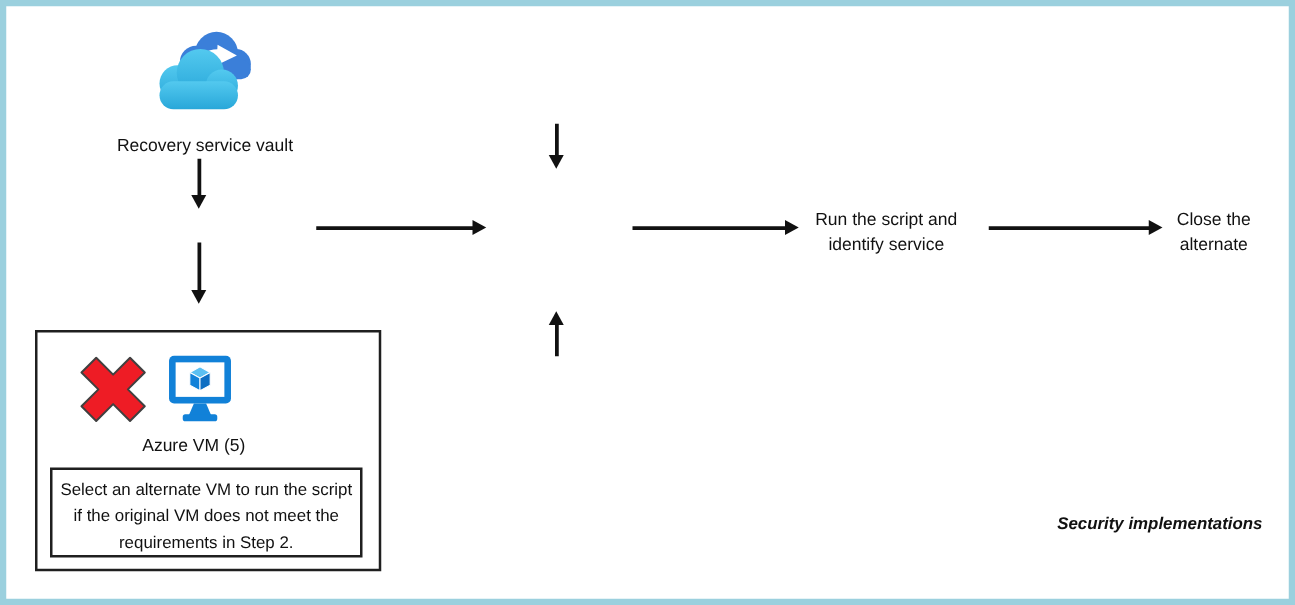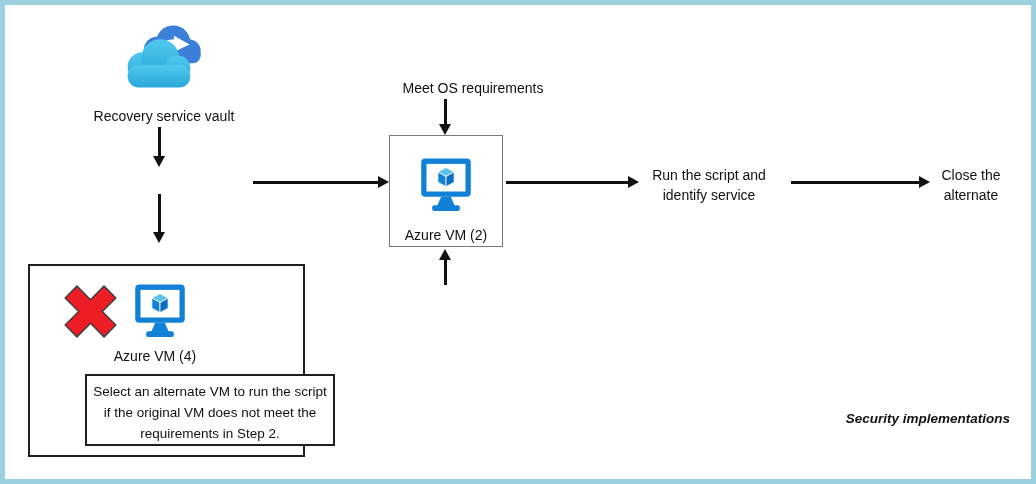--- a/index.html
+++ b/index.html
@@ -31,21 +31,21 @@
     border-left:6.5px solid transparent; border-right:6.5px solid transparent; border-bottom:11px solid var(--arrow-color);}
   .arr-right{height:13px;}
   .arr-right::before{content:""; position:absolute; top:5px; left:0; right:9px; height:3px; background:var(--arrow-color);}
   .arr-right::after{content:""; position:absolute; right:0; top:0; width:0; height:0;
     border-top:6.5px solid transparent; border-bottom:6.5px solid transparent; border-left:11px solid var(--arrow-color);}
 
   
   .vm2-box{position:absolute; box-sizing:border-box; border:1.5px solid var(--vm2-border); background:#fff;}
   .vm2-label{position:absolute; left:0; right:0; bottom:3px; text-align:center; font-size:14px;}
   .vm1-box{position:absolute; box-sizing:border-box; border:2px solid var(--vm1-border); background:#fff;}
-  .note-box{position:absolute; box-sizing:border-box; border:2px solid var(--vm1-border); background:#fff;margin-left:45px;}
+  .note-box{position:absolute; box-sizing:border-box; border:2px solid var(--vm1-border); background:#fff;}
   .note-text{margin:5px auto 0; max-width:236px; font-size:13.5px; line-height:21px; text-align:center;}
   .caption{position:absolute; font-size:13.5px; font-weight:bold;font-style:italic;}
 </style>
 </head>
 <body>
 
 <div class="canvas">
 
   <span class="icon" style="left:114px;top:8px;width:86px;height:80px">
     <svg viewBox="0 0 100 88" xmlns="http://www.w3.org/2000/svg">
@@ -74,37 +74,22 @@
 
   <div class="lbl" style="left:54px;top:101px;width:210px">Recovery service vault</div>
 
   <div class="arr arr-down" style="left:148px;top:122px;height:40px"></div>
 
 
   <div class="arr arr-down" style="left:148px;top:189px;height:49px"></div>
 
   <div class="arr arr-right" style="left:248px;top:171px;width:136px"></div>
 
-  <div class="lbl" style="left:368px;top:73px;width:200px">Meet OS requirements</div>
   <div class="arr arr-down" style="left:434px;top:94px;height:36px"></div>
 
-  <div class="vm2-box" style="left:384px;top:130px;width:114px;height:112px">
-    <span class="icon" style="left:30px;top:20px;width:52px;height:58px">
-      <svg viewBox="0 0 64 68" xmlns="http://www.w3.org/2000/svg">
-        <rect x="1.5" y="1.5" width="61" height="47" rx="5" fill="var(--vm-blue)"></rect>
-        <rect x="8" y="8" width="48" height="34" fill="#fff"></rect>
-        <polygon points="32,12.5 42,18 32,23.5 22,18" fill="var(--cube-top)" stroke="#fff" stroke-width="1"></polygon>
-        <polygon points="22,18 32,23.5 32,36 22,30.5" fill="var(--vm-blue)" stroke="#fff" stroke-width="1"></polygon>
-        <polygon points="42,18 32,23.5 32,36 42,30.5" fill="var(--cube-right)" stroke="#fff" stroke-width="1"></polygon>
-        <polygon points="26,48.5 38,48.5 43,60 21,60" fill="var(--vm-blue)"></polygon>
-        <rect x="15" y="59" width="34" height="7" rx="2.5" fill="var(--vm-blue)"></rect>
-      </svg>
-    </span>
-    <div class="vm2-label">Azure VM (2)</div>
-  </div>
 
   <div class="arr arr-up" style="left:434px;top:244px;height:36px"></div>
 
   <div class="arr arr-right" style="left:501px;top:171px;width:133px"></div>
 
   <div class="lbl" style="left:634px;top:160px;width:140px">Run the script and identify service</div>
 
   <div class="arr arr-right" style="left:786px;top:171px;width:139px"></div>
 
   <div class="lbl" style="left:916px;top:160px;width:100px">Close the alternate</div>
@@ -119,21 +104,21 @@
       <svg viewBox="0 0 64 68" xmlns="http://www.w3.org/2000/svg">
         <rect x="1.5" y="1.5" width="61" height="47" rx="5" fill="var(--vm-blue)"></rect>
         <rect x="8" y="8" width="48" height="34" fill="#fff"></rect>
         <polygon points="32,12.5 42,18 32,23.5 22,18" fill="var(--cube-top)" stroke="#fff" stroke-width="1"></polygon>
         <polygon points="22,18 32,23.5 32,36 22,30.5" fill="var(--vm-blue)" stroke="#fff" stroke-width="1"></polygon>
         <polygon points="42,18 32,23.5 32,36 42,30.5" fill="var(--cube-right)" stroke="#fff" stroke-width="1"></polygon>
         <polygon points="26,48.5 38,48.5 43,60 21,60" fill="var(--vm-blue)"></polygon>
         <rect x="15" y="59" width="34" height="7" rx="2.5" fill="var(--vm-blue)"></rect>
       </svg>
     </span>
-    <div class="lbl" style="left:25px;top:80px;width:200px">Azure VM (4)</div>
+    <div class="lbl" style="left:25px;top:80px;width:200px">Azure VM (5)</div>
     <div class="note-box" style="left:10px;top:108px;width:250px;height:72px">
       <p class="note-text">Select an alternate VM to run the script if the original VM does not meet the requirements in Step 2.</p>
     </div>
   </div>
 
   <div class="caption" style="right:21px;top:406px">Security implementations</div>
 
 </div>
 
 </body></html>

